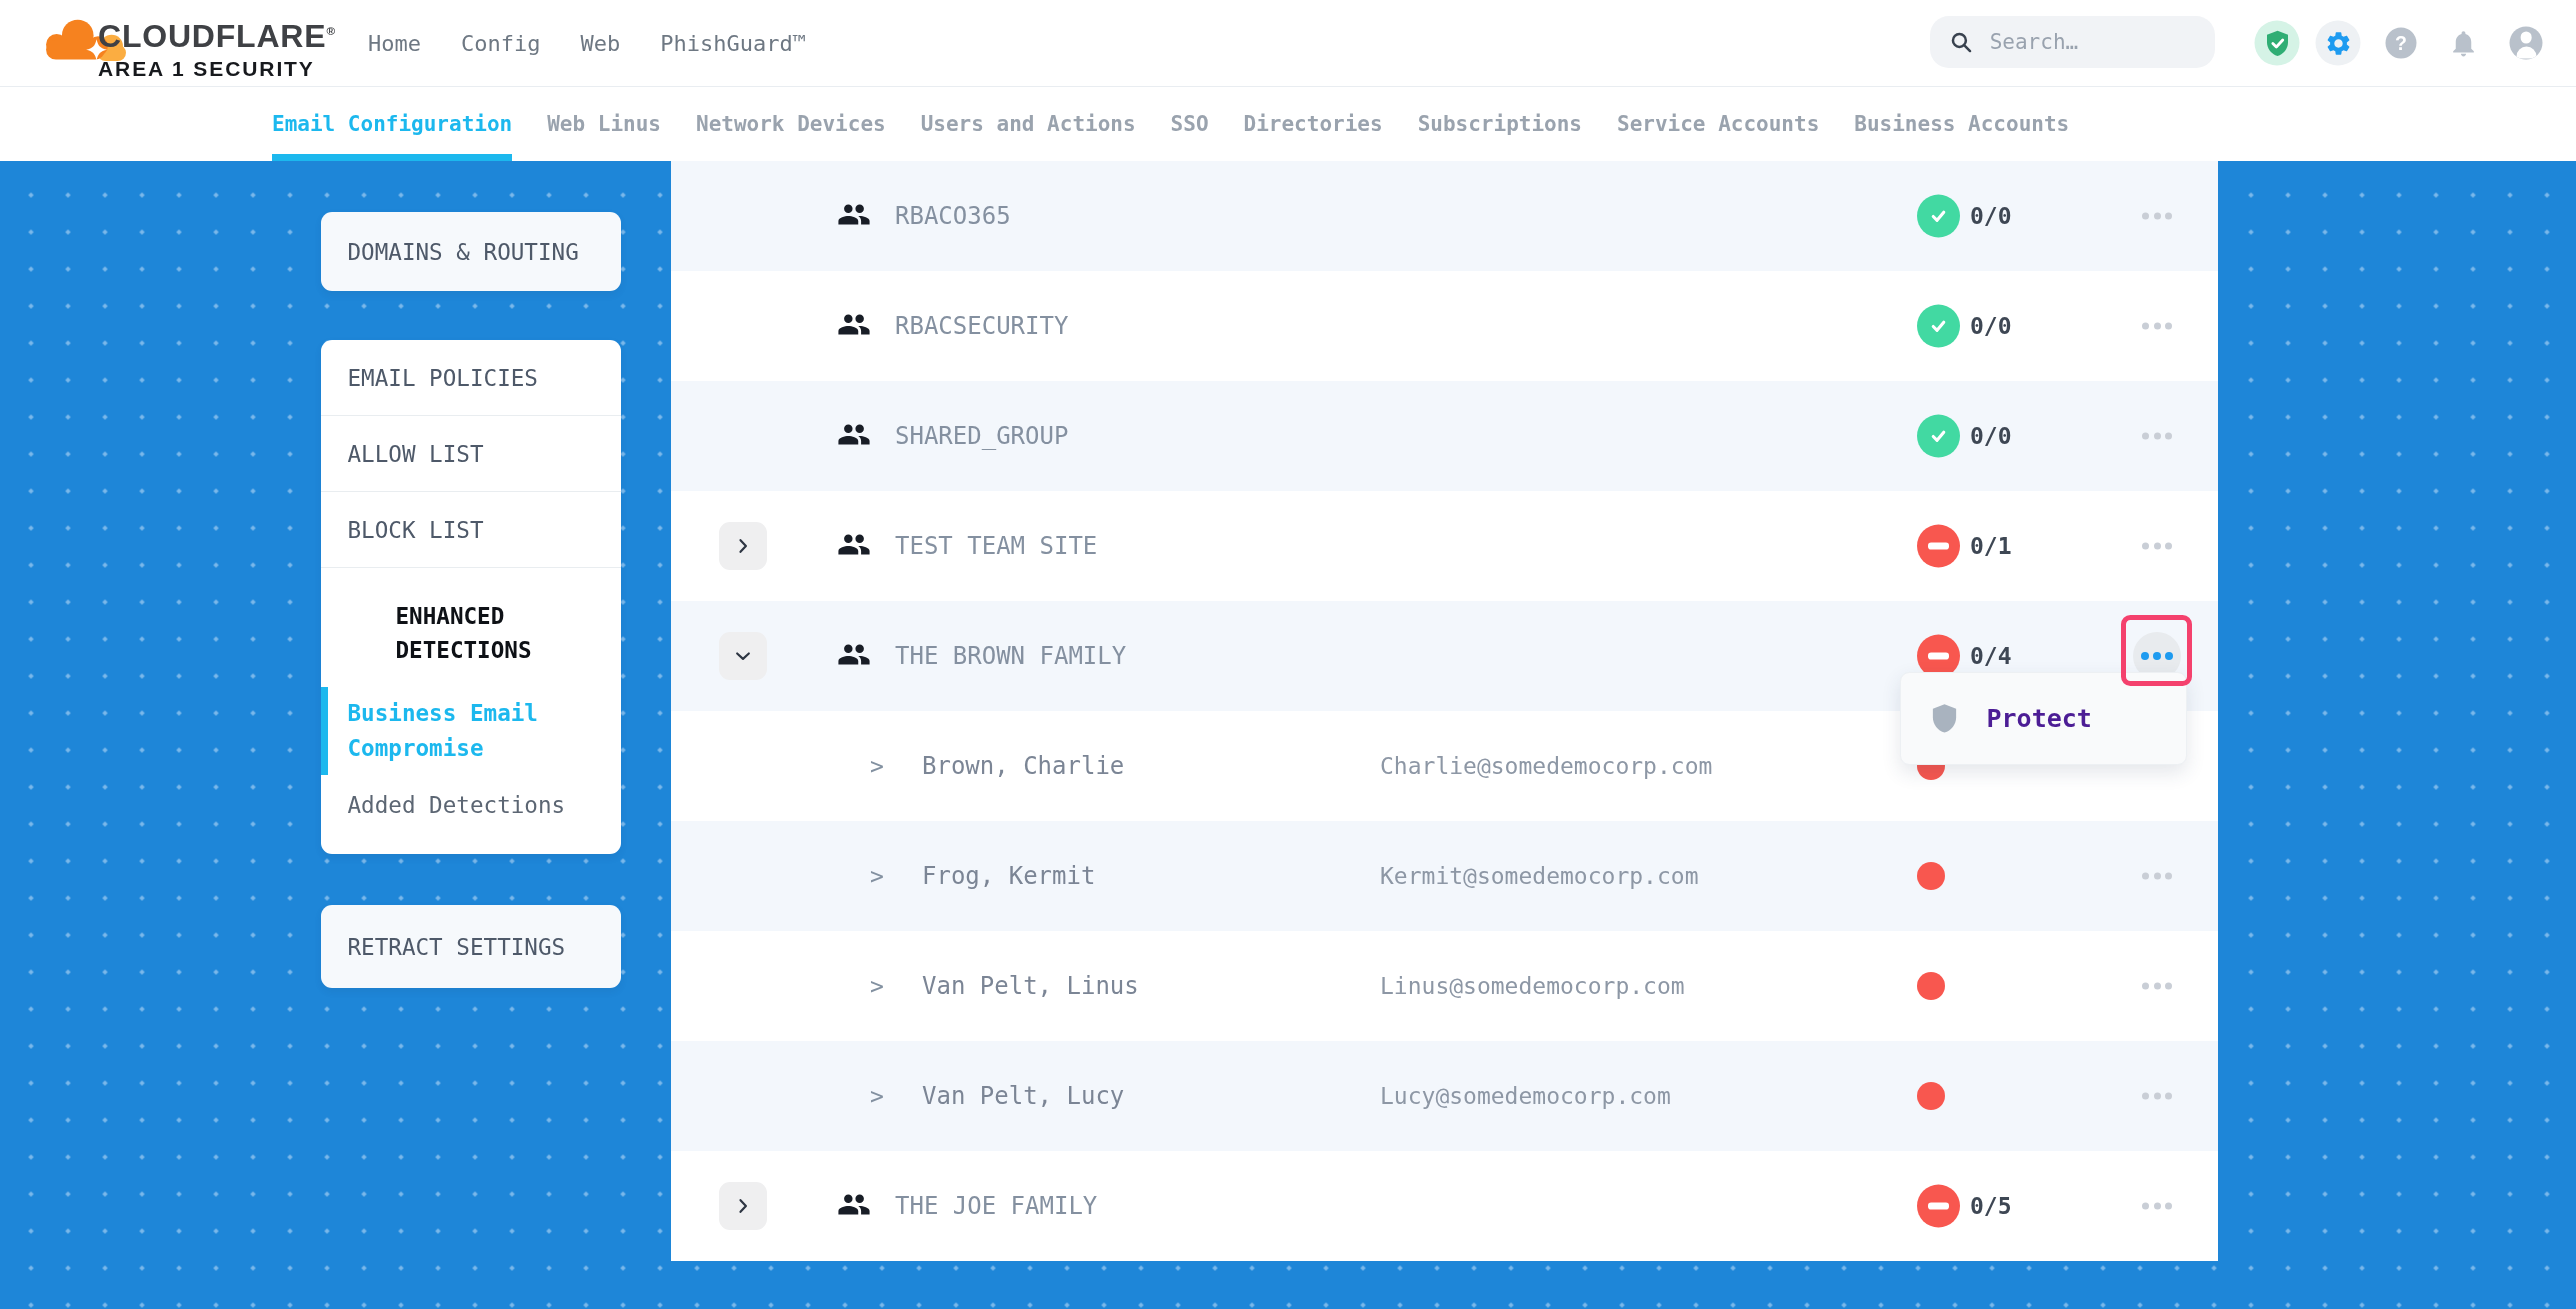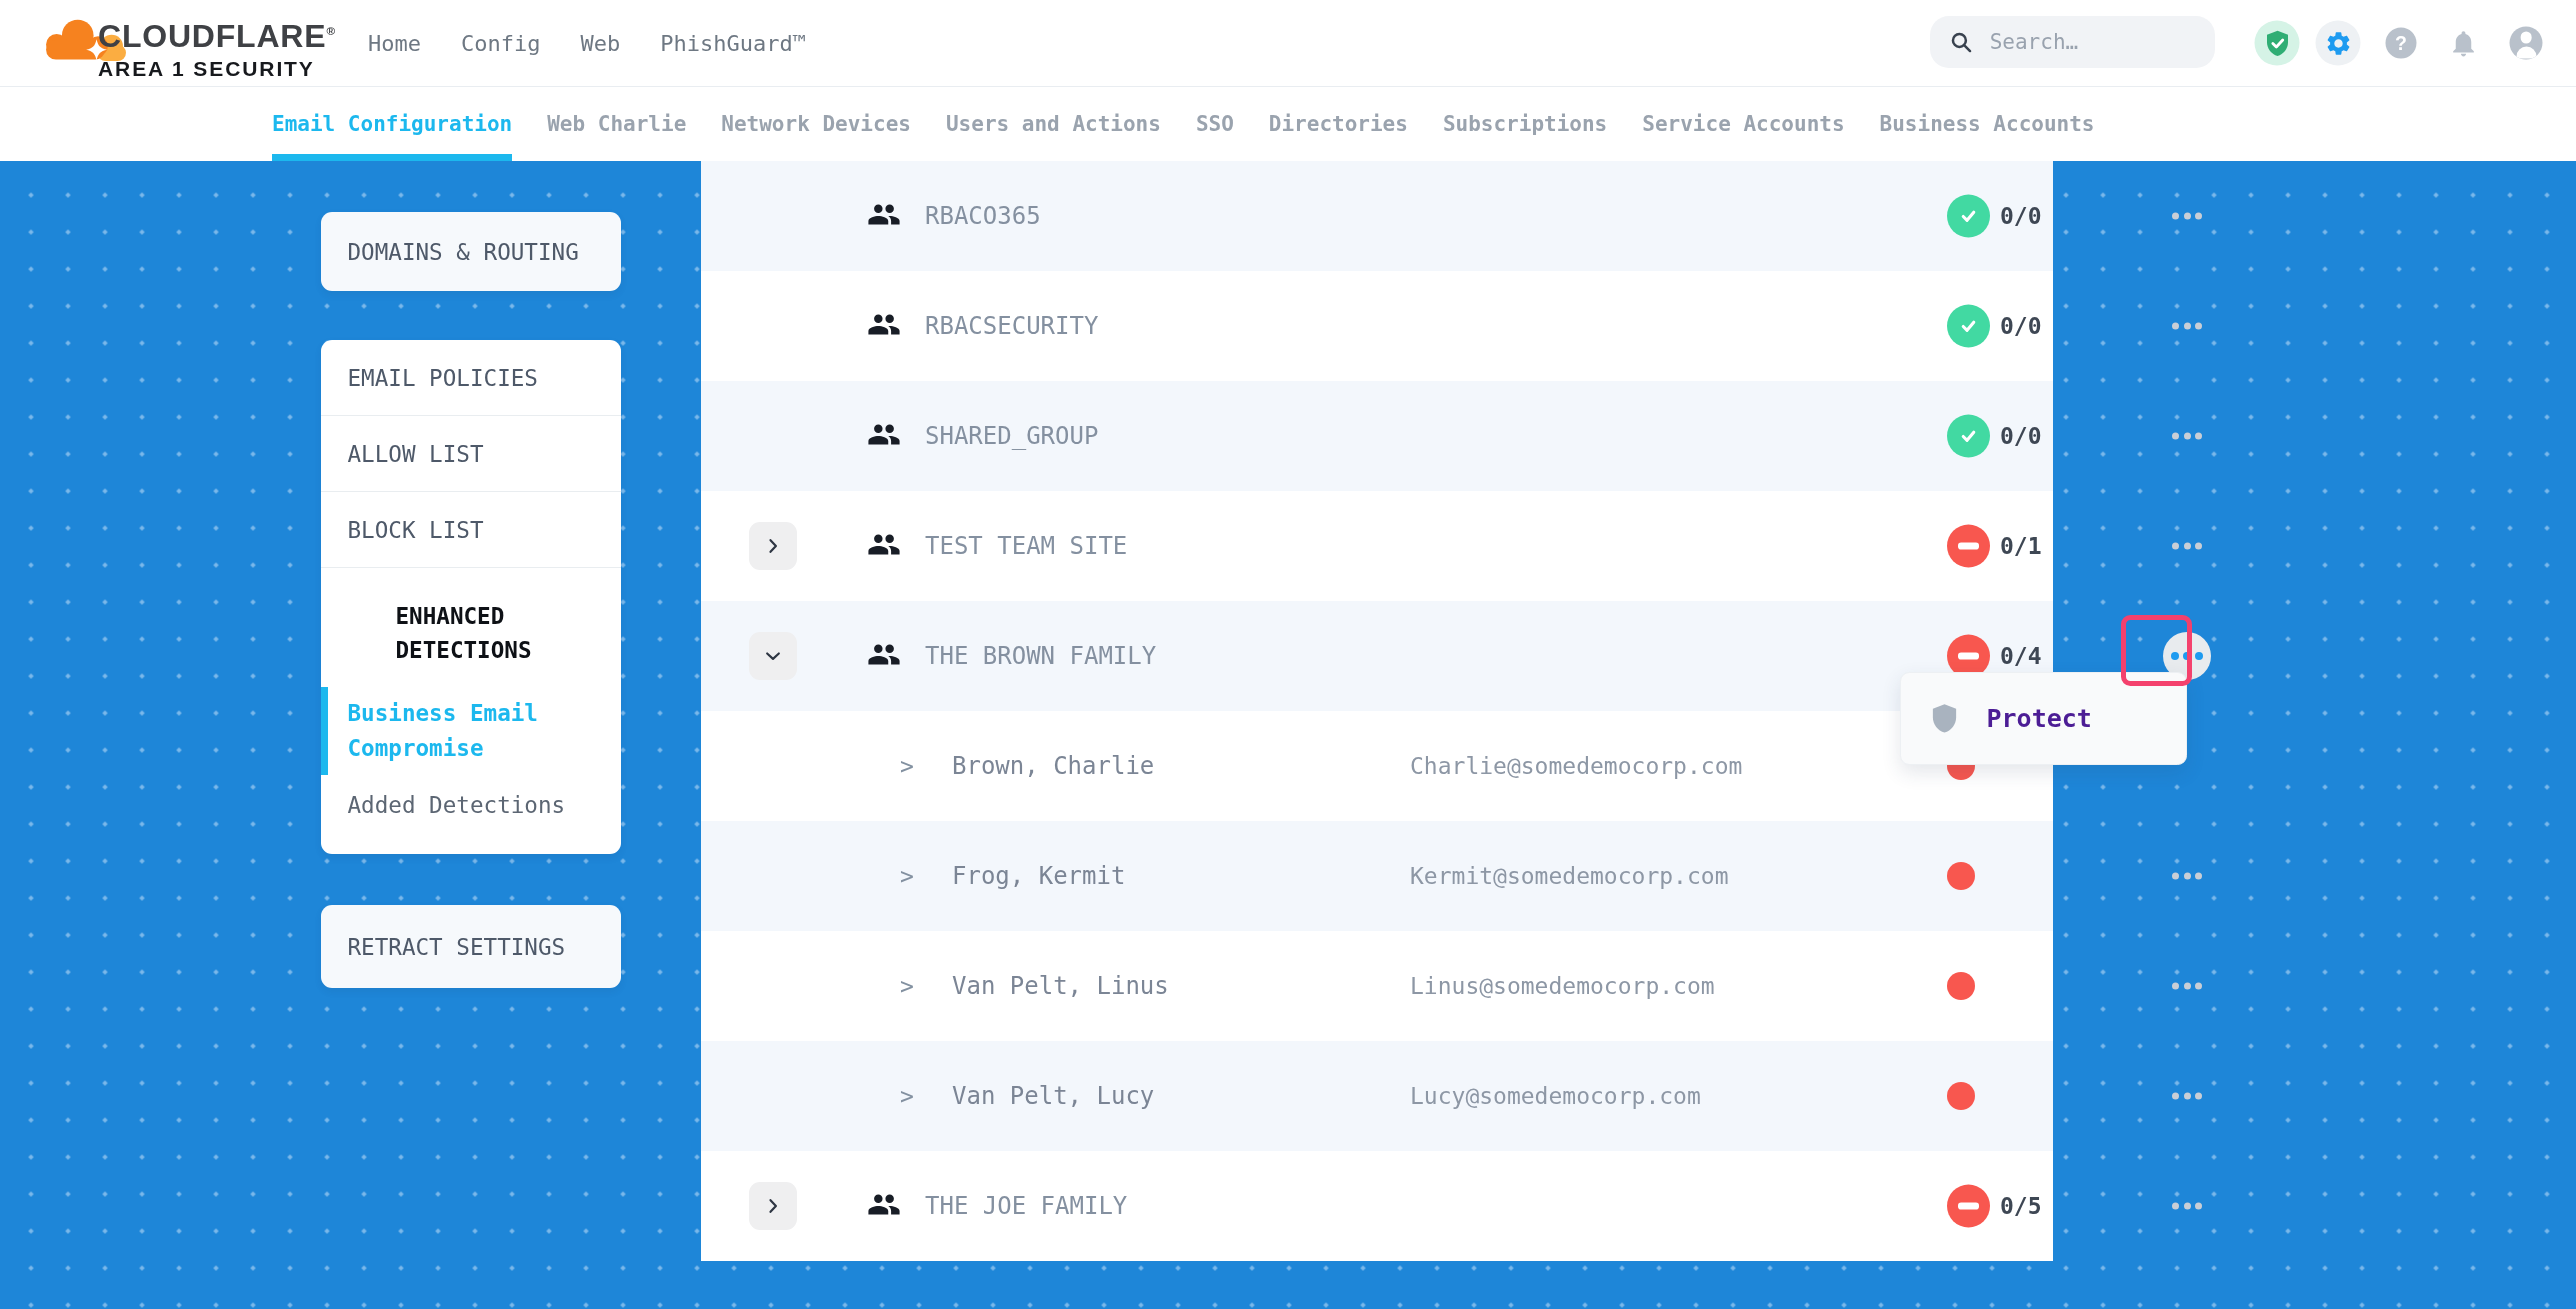--- a/index.html
+++ b/index.html
@@ -49,21 +49,21 @@
   .card2{top:179px;background:#ffffff;padding-bottom:36px;}
   .side-item{height:75px;display:flex;align-items:center;padding-left:26.5px;font-size:22.6px;color:#4e5969;border-bottom:1.6px solid #e9edf0;cursor:pointer;}
   .enhanced{padding:31px 23px 0 26.5px;}
   .enhanced-title{font-size:22.6px;font-weight:700;color:#0e1116;line-height:34px;width:233px;margin-left:48px;}
   .bec{position:relative;margin:23px 0 0 -26.5px;padding:6.2px 0 6.2px 26.5px;cursor:pointer;}
   .bec::before{content:"";position:absolute;left:0;top:-3.1px;bottom:-3.1px;width:7px;background:#1cb8ee;}
   .bec-label{font-size:22.6px;font-weight:700;color:#1cb8ee;line-height:35px;width:218px;}
   .added{margin-top:20px;font-size:22.6px;color:#5c6673;cursor:pointer;}
 
   
-  .panel{position:absolute;left:701px;top:0;width:1352px;height:1100px;background:#fff;}
+  .panel{position:absolute;left:671px;top:0;width:1547px;height:1100px;background:#fff;}
   .row{position:relative;height:110px;}
   .row.light{background:#f3f7fc;}
   .vcenter{position:absolute;top:50%;transform:translateY(-50%);}
   .expander{left:48px;width:48px;height:48px;border-radius:11px;background:#efeff0;display:flex;align-items:center;justify-content:center;cursor:pointer;}
   .group-icon{left:166px;}
   .group-name{left:224px;font-size:24px;color:#8490a0;white-space:nowrap;}
   .member-chevron{left:199px;font-size:23px;color:#8391a1;}
   .member-name{left:251px;font-size:24px;color:#7b8595;white-space:nowrap;}
   .member-email{left:709px;font-size:23px;color:#8d97a5;white-space:nowrap;}
   .status{left:1246px;width:43px;height:43px;border-radius:50%;display:flex;align-items:center;justify-content:center;}
@@ -143,21 +143,21 @@
     </div>
     <div class="hicon avatar">
       <span class="avatar-head"></span>
       <span class="avatar-body"></span>
     </div>
   </header>
 
   <div class="subnav">
     <div class="subnav-items">
         <span class="subnav-item active">Email Configuration</span>
-        <span class="subnav-item">Web Charlie</span>
+        <span class="subnav-item">Web Linus</span>
         <span class="subnav-item">Network Devices</span>
         <span class="subnav-item">Users and Actions</span>
         <span class="subnav-item">SSO</span>
         <span class="subnav-item">Directories</span>
         <span class="subnav-item">Subscriptions</span>
         <span class="subnav-item">Service Accounts</span>
         <span class="subnav-item">Business Accounts</span>
       </div>
   </div>
 

